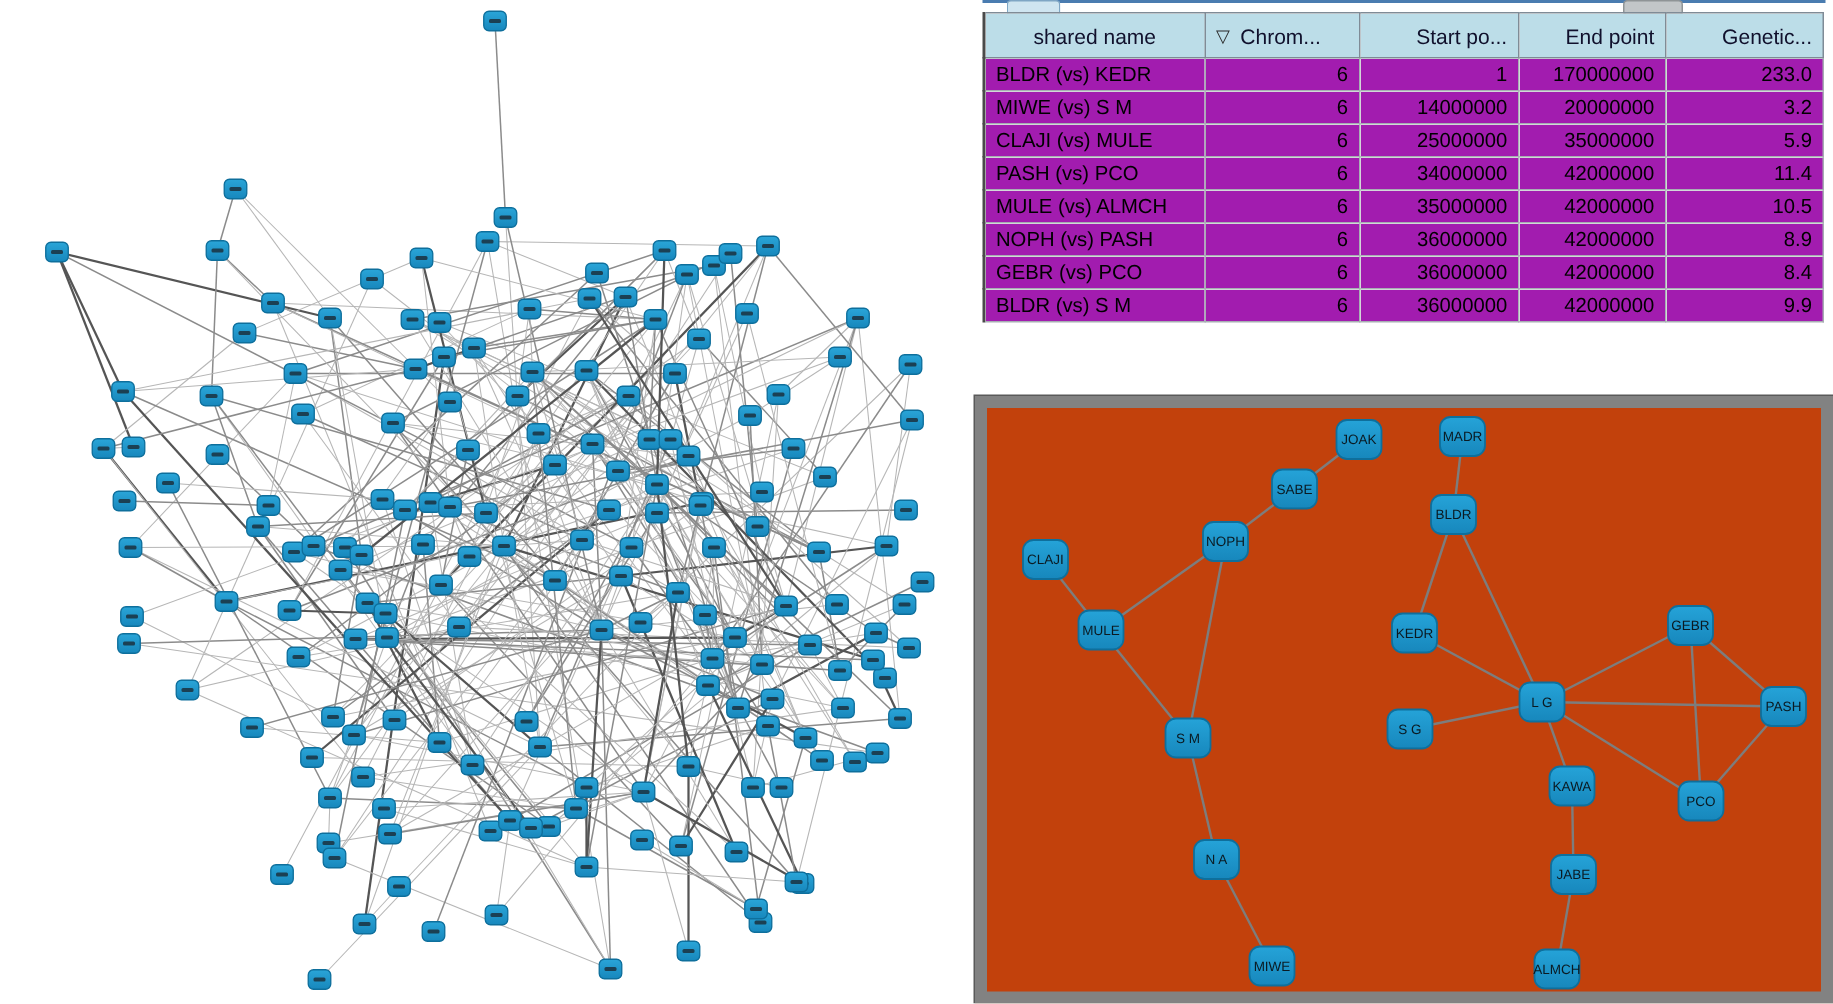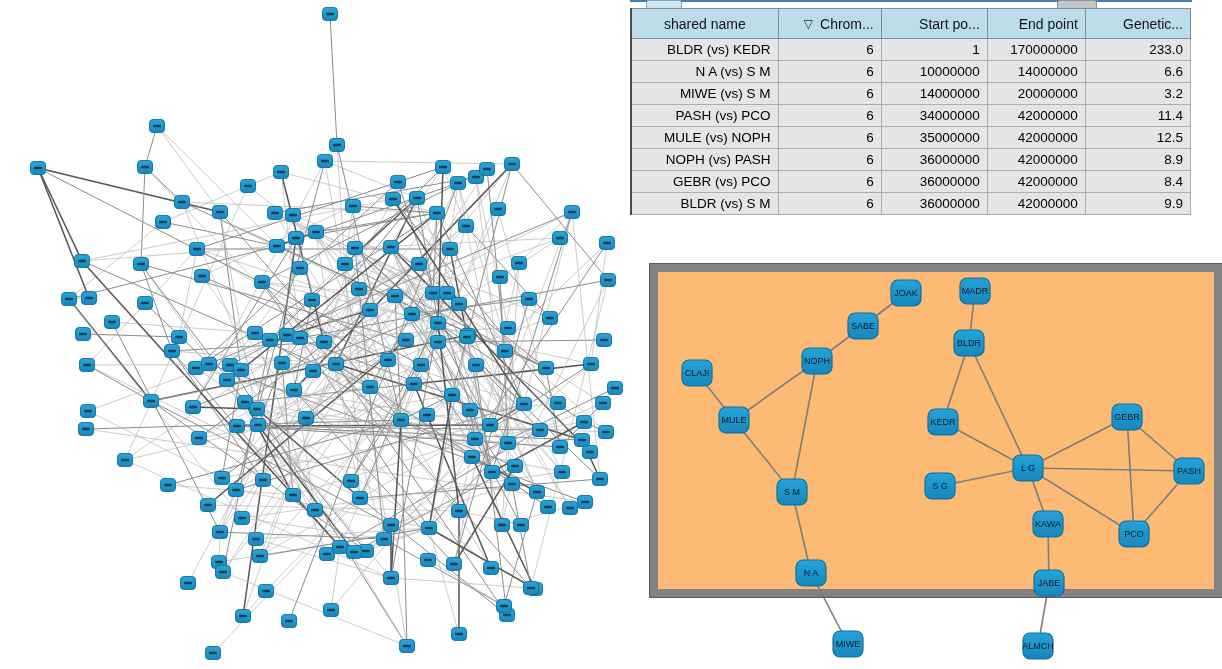--- a/index.html
+++ b/index.html
@@ -4,45 +4,45 @@
 <style>
   html,body{margin:0;padding:0;background:#ffffff;}
   #stage{
     position:relative;width:1222px;height:669px;overflow:hidden;
     background:#ffffff;font-family:"Liberation Sans",sans-serif;
   }
   
   #left-panel{position:absolute;left:0;top:0;width:652px;height:669px;background:#ffffff;}
   #divider{position:absolute;left:652px;top:0;width:1px;height:266px;background:#bdbdbd;}
   
-  #table-wrap{position:absolute;left:627px;top:0;width:569px;height:266px;background:#ffffff;}
+  #table-wrap{position:absolute;left:652px;top:0;width:569px;height:266px;background:#ffffff;}
   #table-topline{position:absolute;left:3px;top:0;width:562px;height:2px;background:#4a7cb0;}
   .mini-tab{position:absolute;top:0;height:8px;border-radius:3px 3px 0 0;}
   #tab-blue{left:19px;width:34px;background:#cfe5f0;border:1px solid #7fa6c4;border-bottom:none;}
   #tab-gray{left:430px;width:38px;background:#c2c6c8;border:1px solid #8f9496;border-bottom:none;}
   #ped-table{
     position:absolute;left:3px;top:8px;width:561px;
     border-collapse:collapse;table-layout:fixed;
     border:1px solid #6f7780;border-left:2px solid #4a4a4a;
     font-size:13.5px;color:#000;
   }
   #ped-table th{
     background:#bcdde8;color:#10102c;font-weight:normal;font-size:14px;
     height:29px;border:1px solid #7f8b96;padding:0 7px;white-space:nowrap;overflow:hidden;
   }
   #ped-table td{
-    background:#e5e5e5;height:21px;border:1px solid #a7adb3;
+    background:#a21caf;height:21px;border:1px solid #a7adb3;
     padding:0 7px;white-space:nowrap;overflow:hidden;
   }
-  .al{text-align:right}.ar{text-align:right}.ac{text-align:center}
+  .al{text-align:left}.ar{text-align:right}.ac{text-align:center}
   .filter-glyph{display:inline-block;margin-right:7px;font-size:12px;color:#2b2b2b;transform:translateY(-1px);}
   
   #graph-panel{
-    position:absolute;left:650px;top:264px;width:572px;height:333px;
-    box-sizing:border-box;border:8px solid #828282;outline:1px solid #5a5a5a;background:#fdba74;
+    position:absolute;left:650px;top:264px;width:572px;height:405px;
+    box-sizing:border-box;border:8px solid #828282;outline:1px solid #5a5a5a;background:#c2410c;
   }
   #graph-panel svg{display:block;}
   .net-node-rect{fill:url(#nodeGrad);stroke:#0e6f9c;stroke-width:1.2;}
   .net-node-label{font-family:"Liberation Sans",sans-serif;font-size:9px;fill:#0b1a22;text-anchor:middle;}
   .mini-node-rect{fill:url(#nodeGradL);stroke:#0e6f9c;stroke-width:0.9;}
 </style>
 </head>
 <body>
 
 <div id="stage">
@@ -1143,46 +1143,46 @@
         </thead>
       <tbody id="ped-body">
           <tr>
             <td class="al">BLDR (vs) KEDR</td>
             <td class="ar">6</td>
             <td class="ar">1</td>
             <td class="ar">170000000</td>
             <td class="ar">233.0</td>
           </tr>
           <tr>
-            <td class="al">N A (vs) S M</td>
-            <td class="ar">6</td>
-            <td class="ar">10000000</td>
-            <td class="ar">14000000</td>
-            <td class="ar">6.6</td>
-          </tr>
-          <tr>
             <td class="al">MIWE (vs) S M</td>
             <td class="ar">6</td>
             <td class="ar">14000000</td>
             <td class="ar">20000000</td>
             <td class="ar">3.2</td>
+          </tr>
+          <tr>
+            <td class="al">CLAJI (vs) MULE</td>
+            <td class="ar">6</td>
+            <td class="ar">25000000</td>
+            <td class="ar">35000000</td>
+            <td class="ar">5.9</td>
           </tr>
           <tr>
             <td class="al">PASH (vs) PCO</td>
             <td class="ar">6</td>
             <td class="ar">34000000</td>
             <td class="ar">42000000</td>
             <td class="ar">11.4</td>
           </tr>
           <tr>
-            <td class="al">MULE (vs) NOPH</td>
+            <td class="al">MULE (vs) ALMCH</td>
             <td class="ar">6</td>
             <td class="ar">35000000</td>
             <td class="ar">42000000</td>
-            <td class="ar">12.5</td>
+            <td class="ar">10.5</td>
           </tr>
           <tr>
             <td class="al">NOPH (vs) PASH</td>
             <td class="ar">6</td>
             <td class="ar">36000000</td>
             <td class="ar">42000000</td>
             <td class="ar">8.9</td>
           </tr>
           <tr>
             <td class="al">GEBR (vs) PCO</td>

